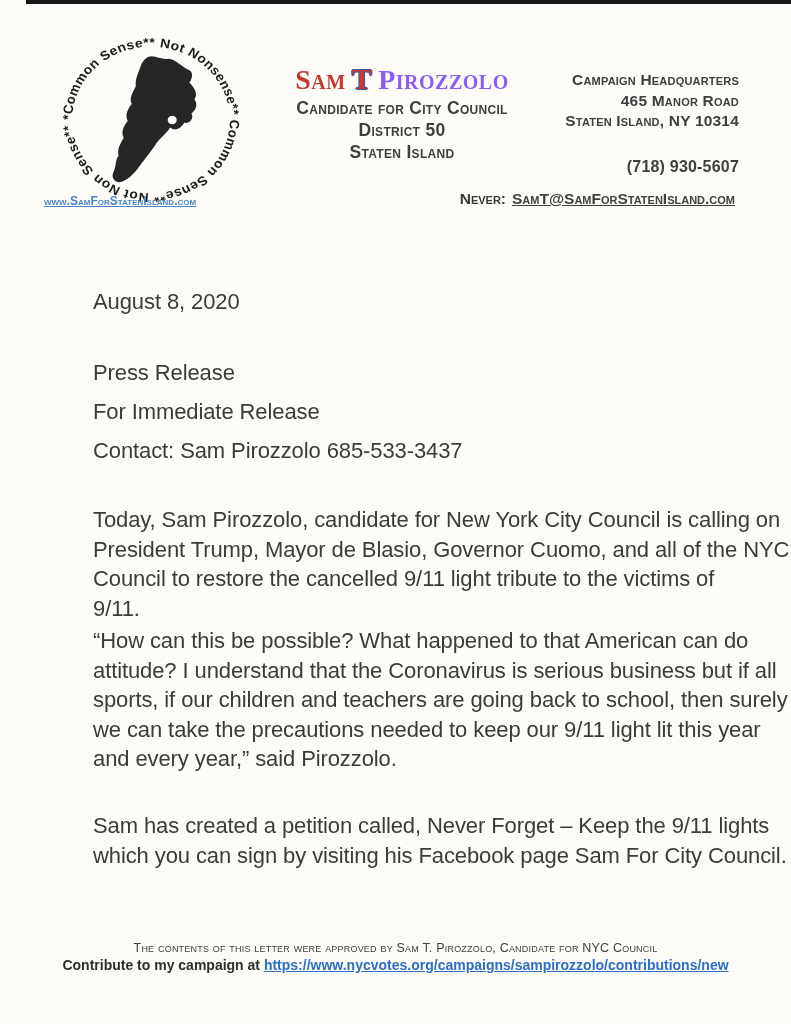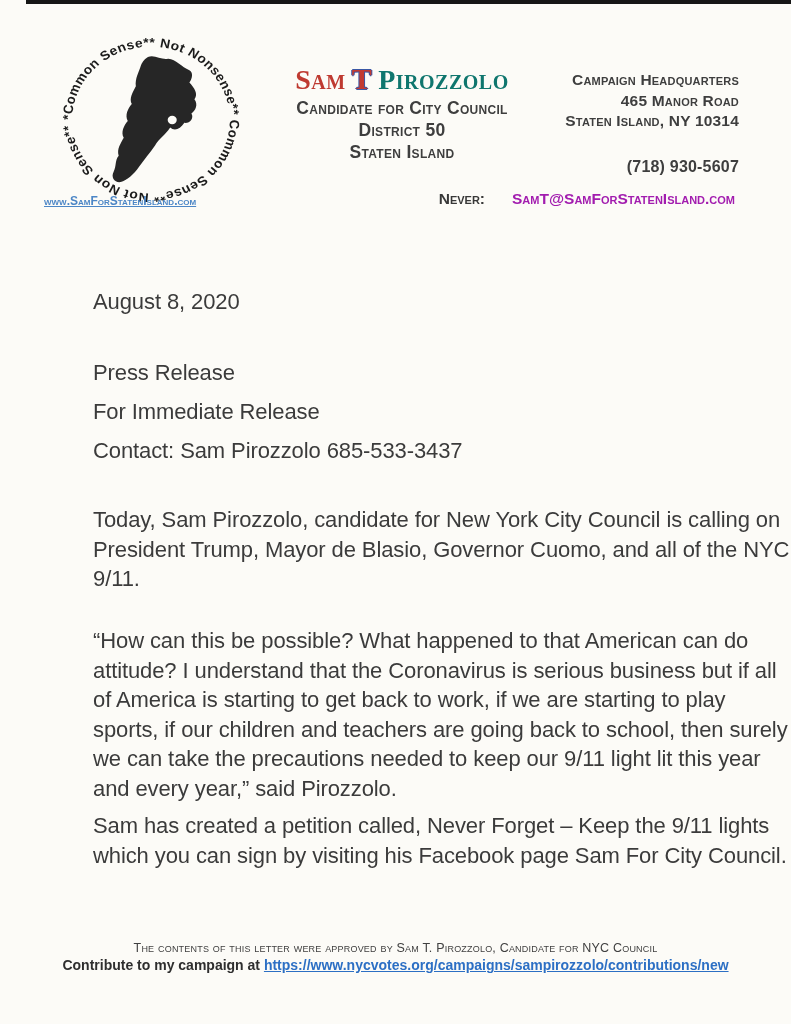--- a/index.html
+++ b/index.html
@@ -14,34 +14,34 @@
   .logo { position:absolute; left:50px; top:26px; width:202px; height:188px; }
   .logo svg { width:100%; height:100%; }
   .ring-text { font-family:"Liberation Sans",sans-serif; font-weight:bold; font-size:13.5px; letter-spacing:0.4px; fill:#1b1b1b; }
 
   
   .hdr-center { position:absolute; left:256px; top:62px; width:292px; text-align:center; }
   .title { font-family:"Liberation Serif", serif; font-variant:small-caps; font-weight:700; font-size:28px; letter-spacing:0.5px; line-height:34px; white-space:nowrap; }
   .title .t-first { color:#bf3a31; margin-right:6px; }
   .title .t-mono  { color:#c23a31; font-size:30px; margin-right:6px;
                     text-shadow:1px 0 #3a57a5, -1px 0 #3a57a5, 0 1px #3a57a5, 0 -1px #3a57a5; }
-  .title .t-last  { color:#0f766e; }
+  .title .t-last  { color:#8b5cf6; }
   .hdr-sub { font-variant:small-caps; font-weight:700; font-size:17.5px; line-height:22px; color:#3e3e3e; letter-spacing:0.3px; }
 
   
   .hdr-right { position:absolute; right:52px; top:70px; width:240px; text-align:right;
                font-variant:small-caps; font-weight:700; font-size:15.5px; line-height:20.5px; color:#3e3e3e; letter-spacing:0.2px; }
   .hdr-phone { margin-top:25px; font-variant:normal; font-size:16px; }
 
   
   .weblink { position:absolute; left:44px; top:194px; font-variant:small-caps; font-weight:700;
              font-size:12px; color:#4c86c6; text-decoration:underline; cursor:pointer; }
   .email-row { position:absolute; right:56px; top:190px; font-variant:small-caps; font-weight:700; font-size:15.5px; }
   .email-label { color:#383838; margin-right:6px; }
-  .email-link { color:#a21caf; cursor:pointer;margin-left:21px; }
+  .email-link { color:#404040; text-decoration:underline; cursor:pointer; }
 
   
   .body-block { position:absolute; left:93px; font-size:22px; letter-spacing:-0.1px; color:#3b3b3b; }
   .line { line-height:29.5px; white-space:nowrap; }
   .b-date    { top:287px; }
   .b-kind    { top:358px; }
   .b-release { top:397px; }
   .b-contact { top:436px; }
   .b-p1 { top:505px; }
   .b-p2 { top:626px; }
@@ -112,27 +112,27 @@
   <div class="body-block b-release">
     <div class="line">For Immediate Release</div>
   </div>
   <div class="body-block b-contact">
     <div class="line">Contact: Sam Pirozzolo 685-533-3437</div>
   </div>
 
   <div class="body-block b-p1">
     <div class="line">Today, Sam Pirozzolo, candidate for New York City Council is calling on</div>
     <div class="line">President Trump, Mayor de Blasio, Governor Cuomo, and all of the NYC</div>
+    <div class="line">Council to restore the cancelled 9/11 light tribute to the victims of</div>
     <div class="line">9/11.</div>
   </div>
 
   <div class="body-block b-p2">
     <div class="line">“How can this be possible? What happened to that American can do</div>
     <div class="line">attitude? I understand that the Coronavirus is serious business but if all</div>
-    <div class="line">of America is starting to get back to work, if we are starting to play</div>
     <div class="line">sports, if our children and teachers are going back to school, then surely</div>
     <div class="line">we can take the precautions needed to keep our 9/11 light lit this year</div>
     <div class="line">and every year,” said Pirozzolo.</div>
   </div>
 
   <div class="body-block b-p3">
     <div class="line">Sam has created a petition called, Never Forget – Keep the 9/11 lights</div>
     <div class="line">which you can sign by visiting his Facebook page Sam For City Council.</div>
   </div>
 

